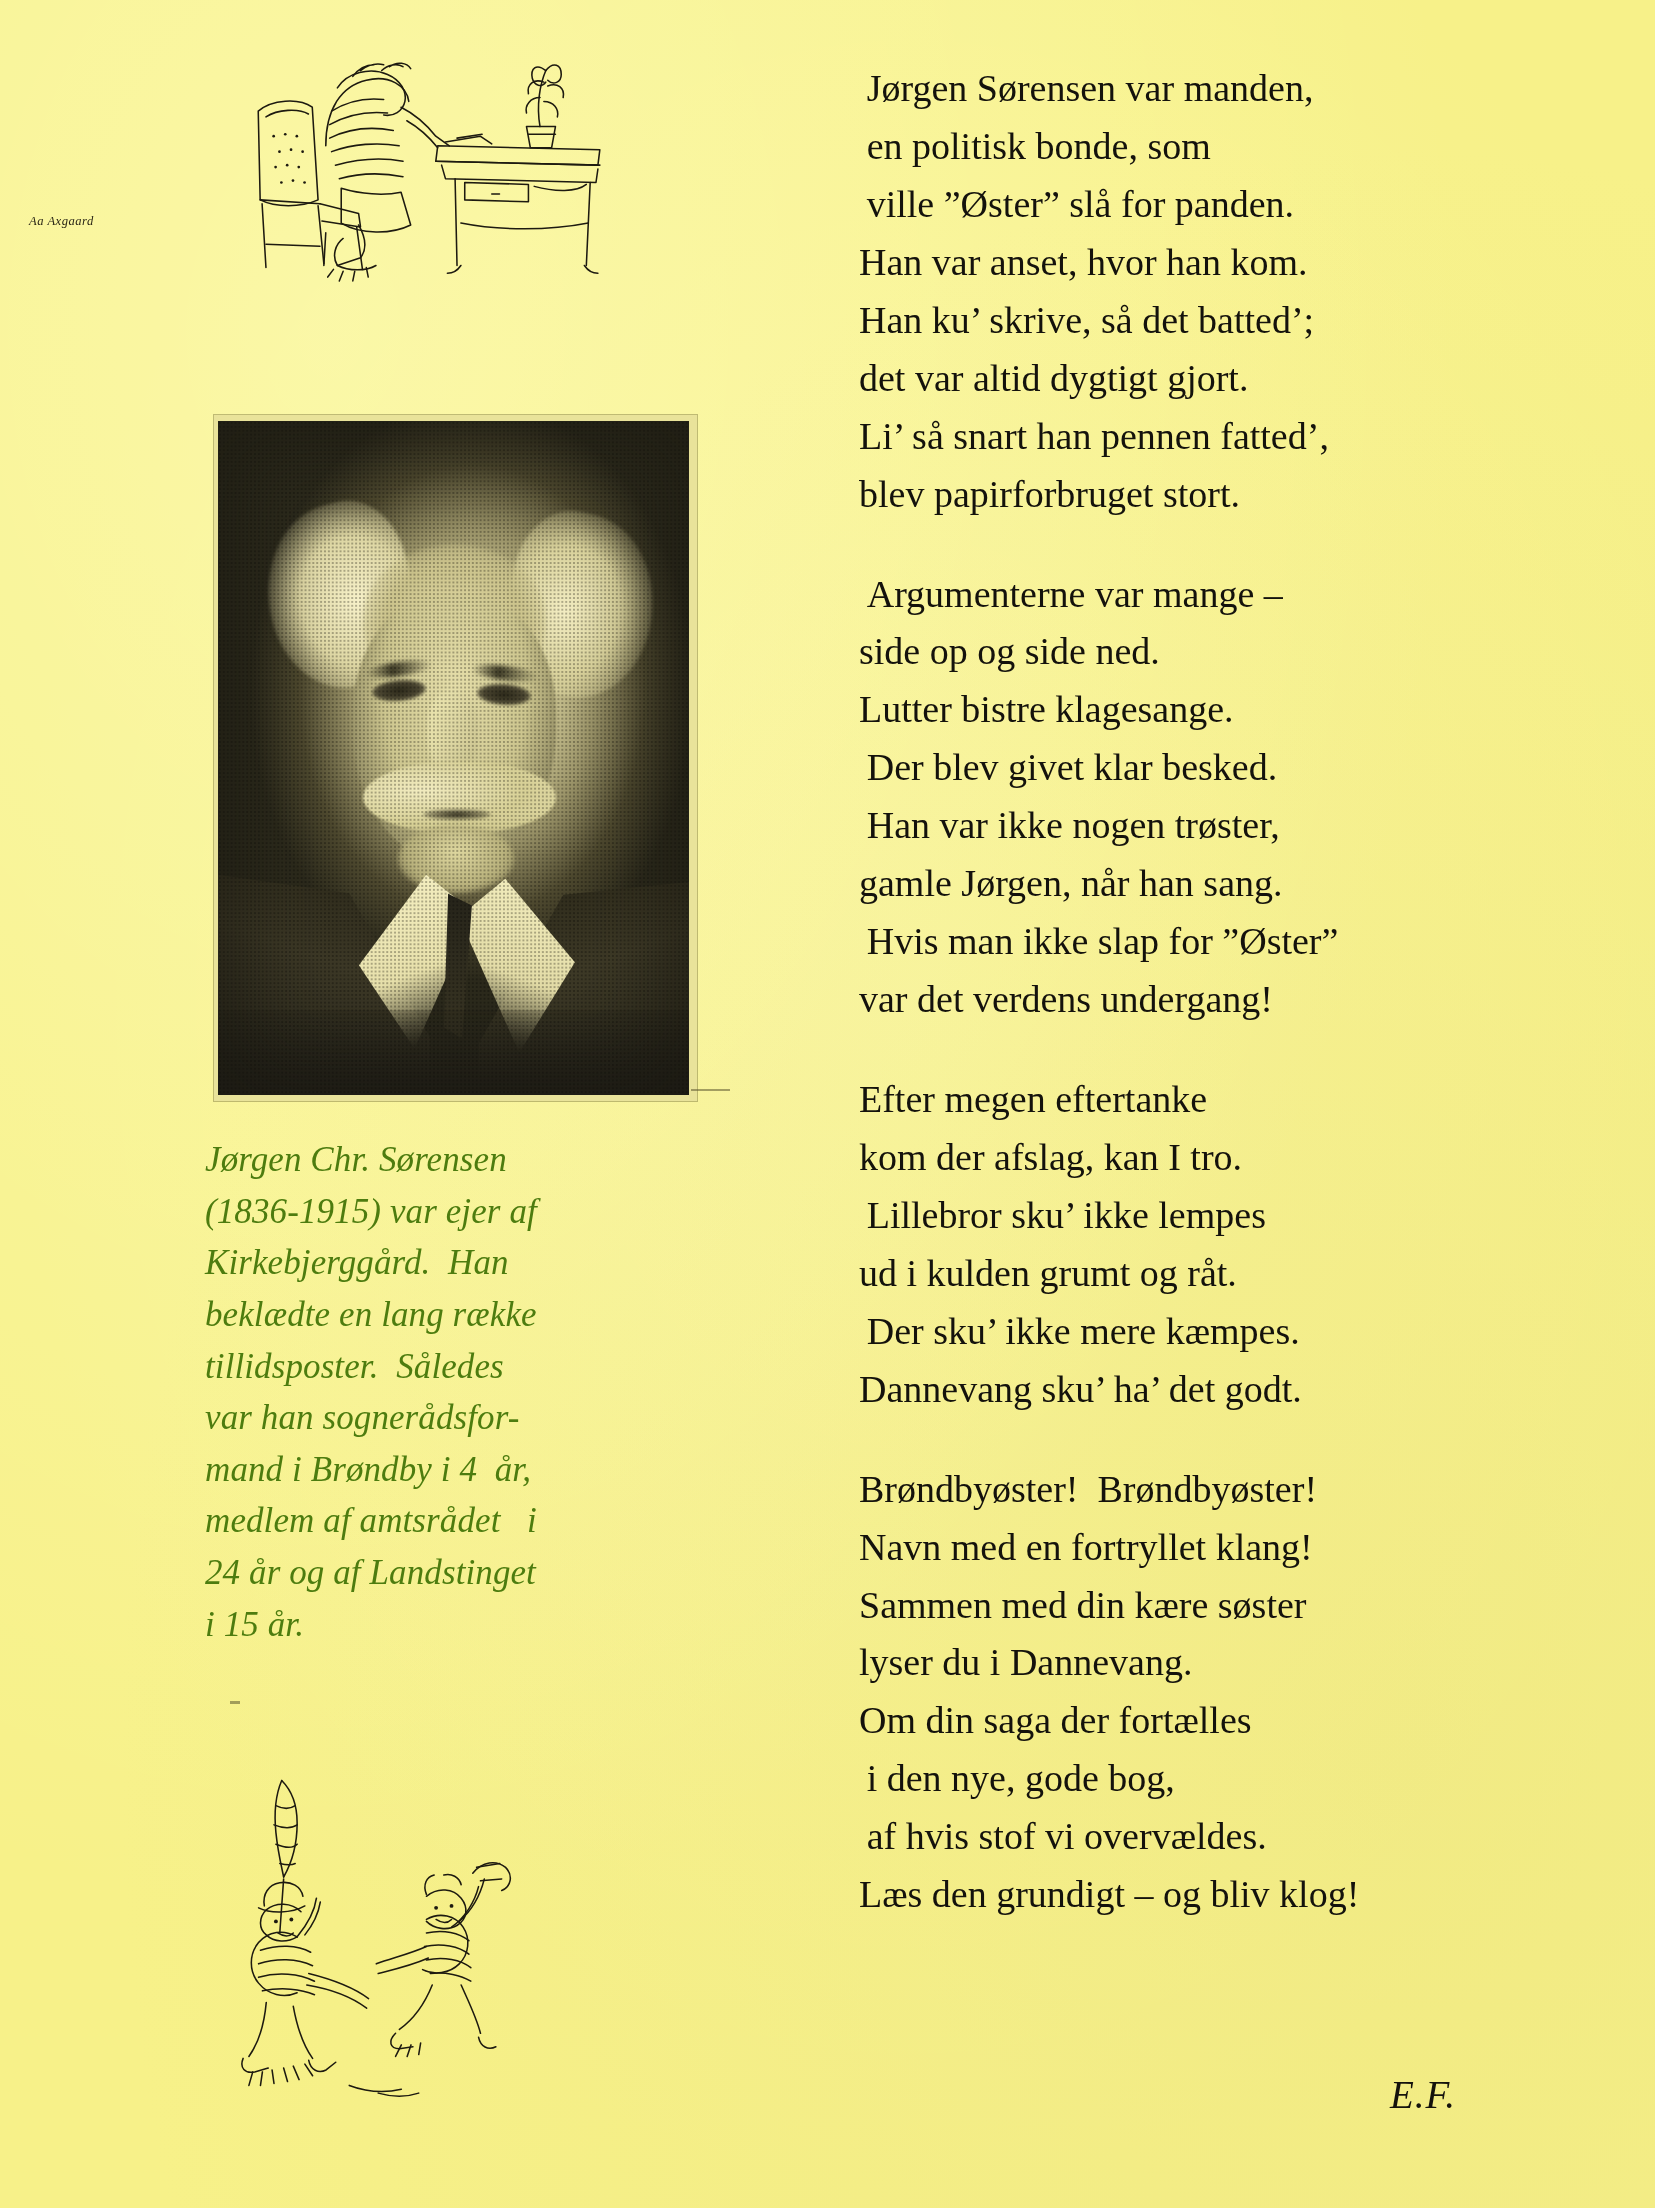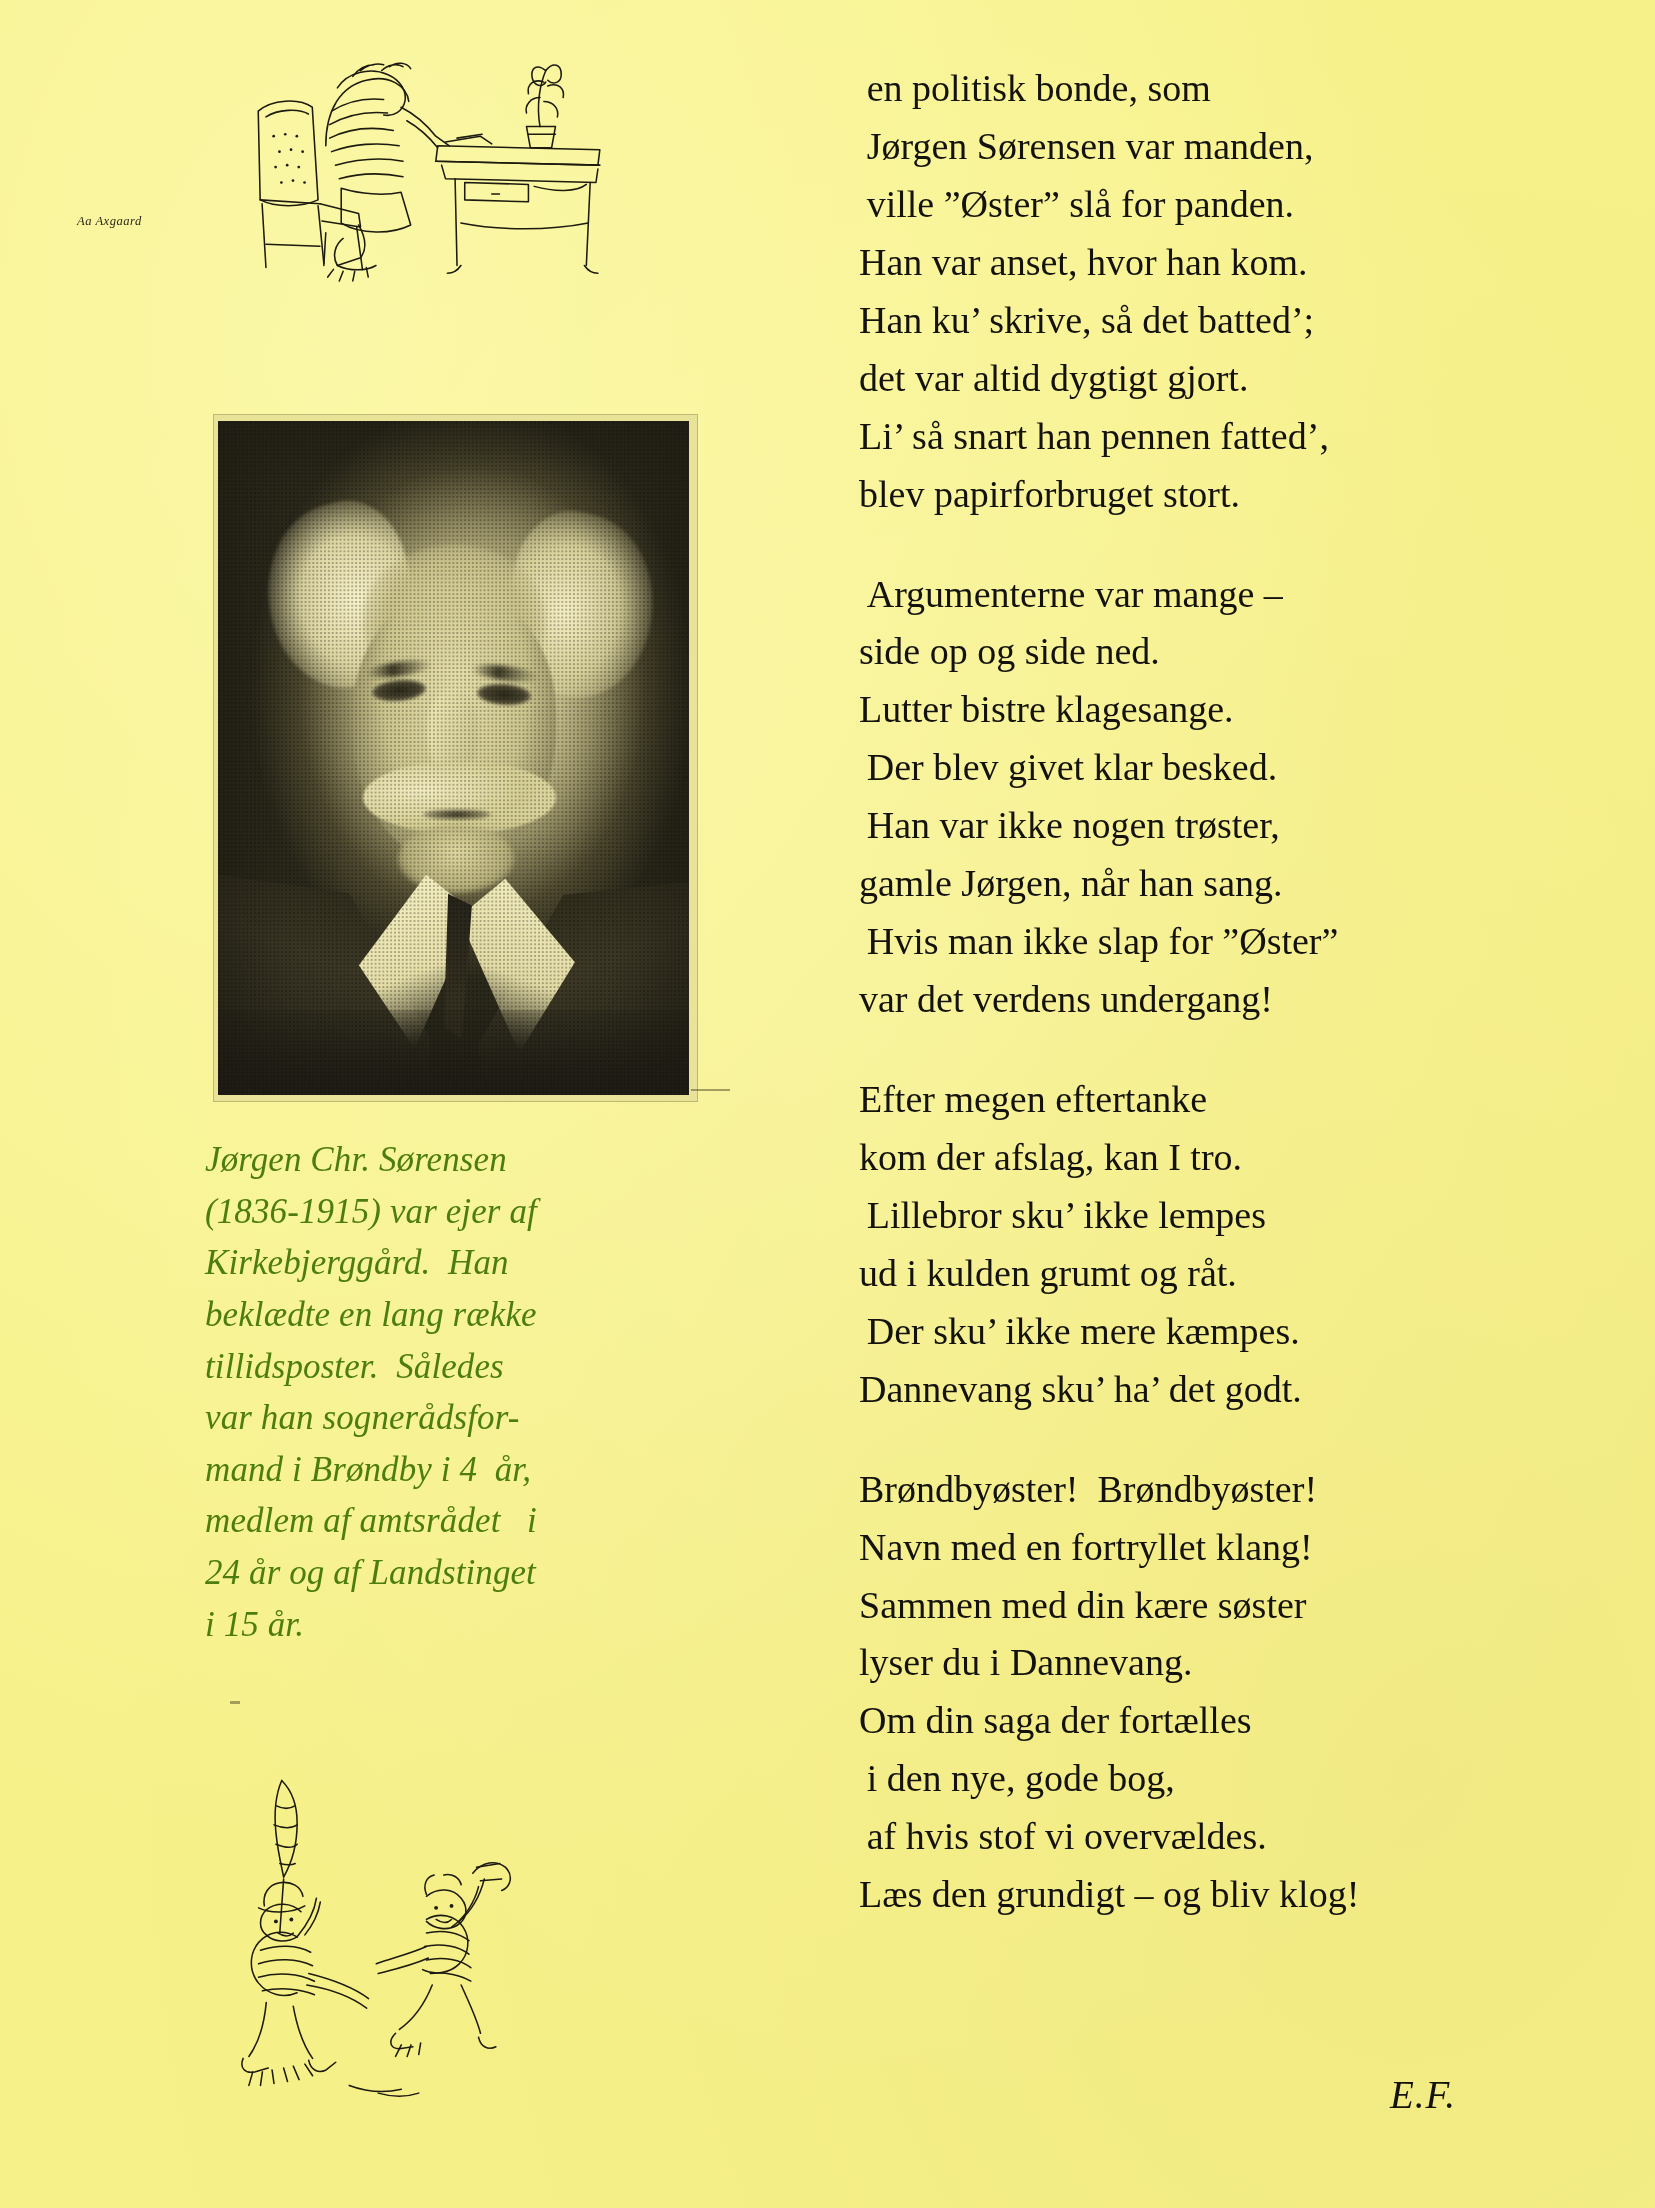--- a/index.html
+++ b/index.html
@@ -54,21 +54,20 @@
   }
   .sig-top {
     position: absolute;
     left: 29px;
     top: 214px;
     font-family: "Liberation Serif", serif;
     font-size: 12.6px;
     font-style: italic;
     color: #2a2616;
     letter-spacing: 0.5px;
-    margin-left: 48px;
   }
   .portrait-frame {
     position: absolute;
     left: 214px;
     top: 415px;
     width: 483px;
     height: 686px;
     background: #e9e39a;
     box-shadow: 0 0 0 1px rgba(80,75,30,0.35);
   }
@@ -490,22 +489,22 @@
 
           <path d="M116 330 c16 6 36 8 54 4 M146 338 c14 4 30 4 42 0"></path>
         </g>
       </svg>
     </div>
   </div>
 
   <div class="poem">
 
     <div class="stanza">
+      <span class="ln ind">Jørgen Sørensen var manden,</span>
       <span class="ln ind">en politisk bonde, som</span>
-      <span class="ln ind">Jørgen Sørensen var manden,</span>
       <span class="ln ind">ville ”Øster” slå for panden.</span>
       <span class="ln">Han var anset, hvor han kom.</span>
       <span class="ln">Han ku’ skrive, så det batted’;</span>
       <span class="ln">det var altid dygtigt gjort.</span>
       <span class="ln">Li’ så snart han pennen fatted’,</span>
       <span class="ln">blev papirforbruget stort.</span>
     </div>
 
     <div class="stanza">
       <span class="ln ind">Argumenterne var mange –</span>

